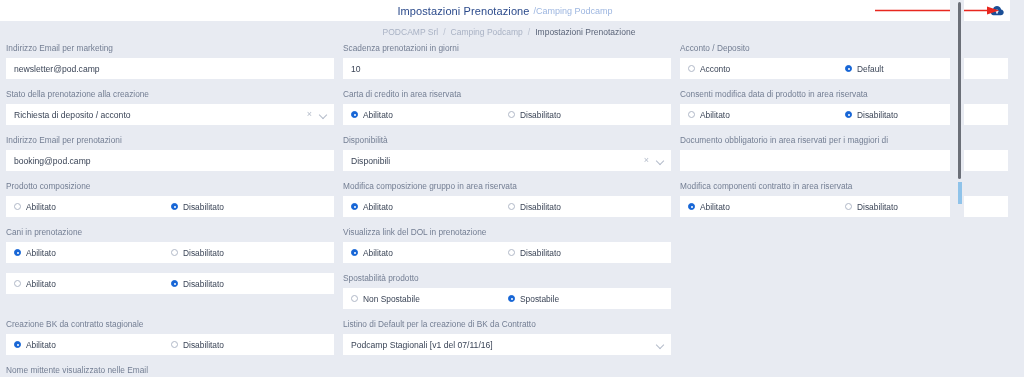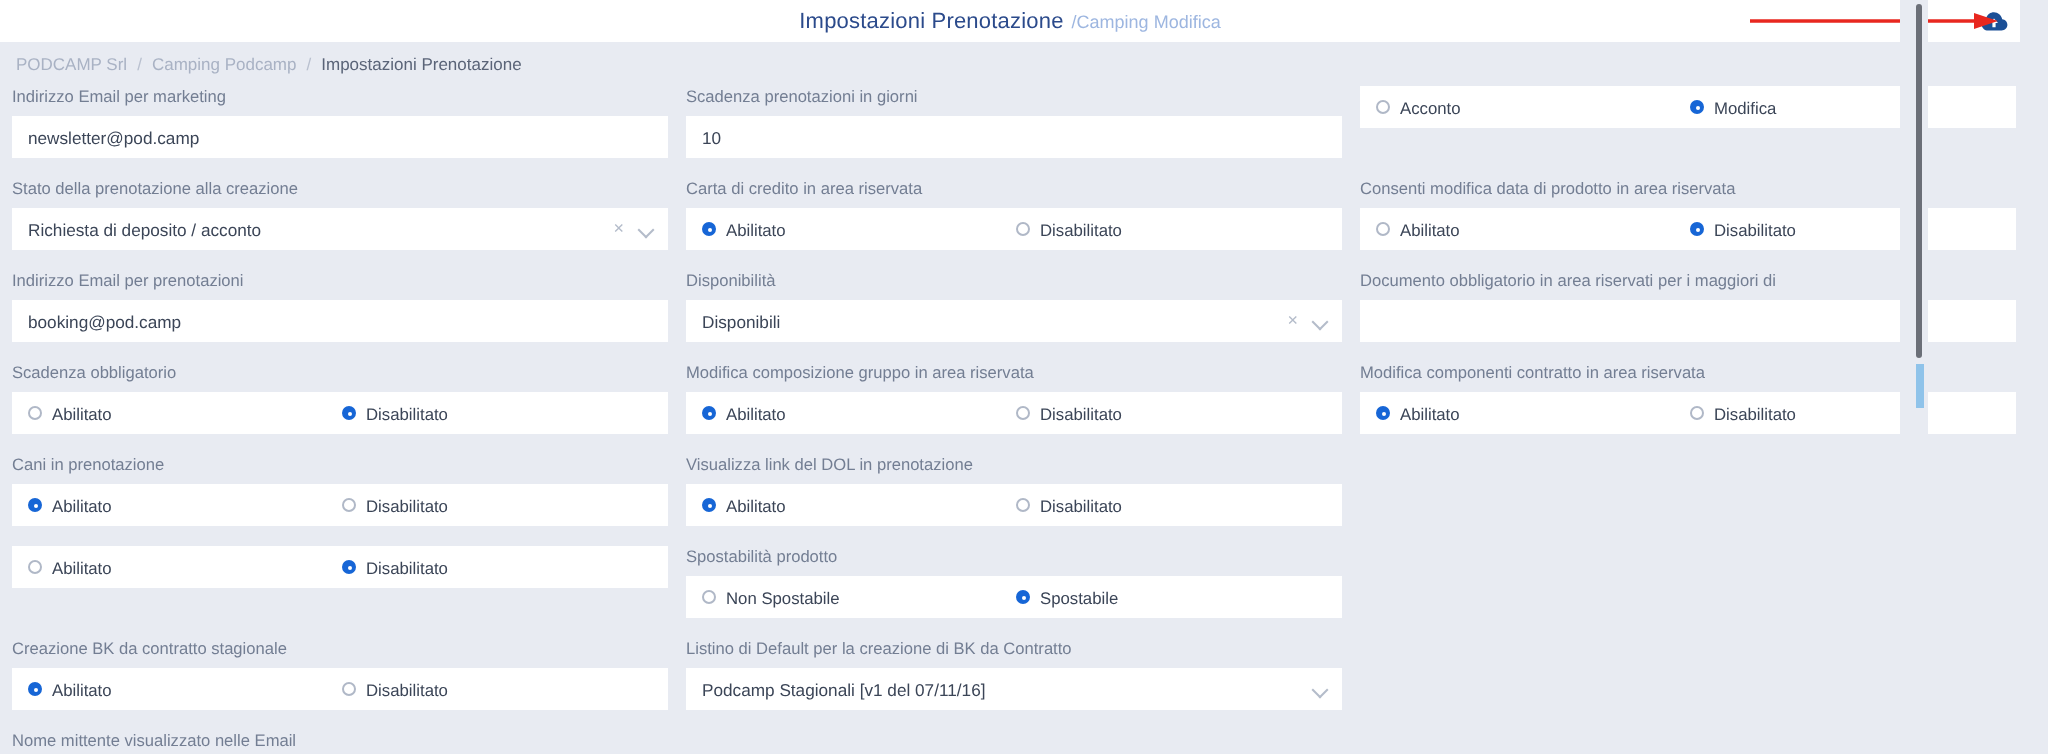--- a/index.html
+++ b/index.html
@@ -43,20 +43,21 @@
     pointer-events: none;
   }
 
   
   .breadcrumb {
     position: absolute; left: 0; top: 21px;
     width: 1010px; height: 22px;
     display: flex; align-items: center;
     padding-left: 8px;
     font-size: 8.5px;
+    justify-content: center;
   }
   .bc-item { color: #a9b2c4; white-space: nowrap; }
   .bc-item.active { color: #5a6478; }
   .bc-sep { color: #b9c0cf; margin: 0 5px; }
 
   
   .grid {
     position: absolute; left: 0; top: 43px;
     width: 1010px;
     padding: 0 6px;
@@ -162,21 +163,21 @@
     cursor: pointer;
   }
 </style>
 </head>
 <body>
 
 <div class="app">
 
   <div class="titlebar">
     <span class="title-main">Impostazioni Prenotazione</span>
-    <span class="title-sub">/Camping Modifica</span>
+    <span class="title-sub">/Camping Podcamp</span>
     <div class="cloud-btn">
       <svg width="14" height="12" viewBox="0 0 14 12" aria-hidden="true">
         <path d="M3.4 10.2h7.4c1.6 0 2.9-1.25 2.9-2.8 0-1.45-1.15-2.65-2.6-2.78C10.7 2.6 9.0 1.1 6.95 1.1 5.2 1.1 3.7 2.2 3.2 3.75 1.75 3.95 0.65 5.15 0.65 6.65c0 1.6 1.25 3.55 2.75 3.55z" fill="#1b4f96"></path>
         <path d="M7 4.3l2.0 2.2H7.8v2.1H6.2V6.5H5.0z" fill="#ffffff"></path>
       </svg>
     </div>
 
     <svg class="annot-arrow" viewBox="0 0 125 11">
       <line x1="0" y1="5.5" x2="112" y2="5.5" stroke="#e8271f" stroke-width="1.7"></line>
       <polygon points="112,1.5 124,5.5 112,9.5" fill="#e8271f"></polygon>
@@ -199,28 +200,29 @@
             <span class="fval">newsletter@pod.camp</span>
           </div>
         </div>
         <div class="col">
           <div class="flabel">Scadenza prenotazioni in giorni</div>
           <div class="fctl text">
             <span class="fval">10</span>
           </div>
         </div>
         <div class="col">
+          <div class="flabel">Acconto / Deposito</div>
           <div class="fctl radios">
             <div class="radio-opt first">
               <span class="rbox"></span>
               <span class="rlabel">Acconto</span>
             </div>
             <div class="radio-opt">
               <span class="rbox on"></span>
-              <span class="rlabel">Modifica</span>
+              <span class="rlabel">Default</span>
             </div>
           </div>
         </div>
       </div>
       <div class="row">
         <div class="col">
           <div class="flabel">Stato della prenotazione alla creazione</div>
           <div class="fctl select">
             <span class="fval">Richiesta di deposito / acconto</span>
             <span class="sel-icons">
@@ -275,21 +277,21 @@
         </div>
         <div class="col">
           <div class="flabel">Documento obbligatorio in area riservati per i maggiori di</div>
           <div class="fctl text">
             <span class="fval blank">&nbsp;</span>
           </div>
         </div>
       </div>
       <div class="row">
         <div class="col">
-          <div class="flabel">Scadenza obbligatorio</div>
+          <div class="flabel">Prodotto composizione</div>
           <div class="fctl radios">
             <div class="radio-opt first">
               <span class="rbox"></span>
               <span class="rlabel">Abilitato</span>
             </div>
             <div class="radio-opt">
               <span class="rbox on"></span>
               <span class="rlabel">Disabilitato</span>
             </div>
           </div>

